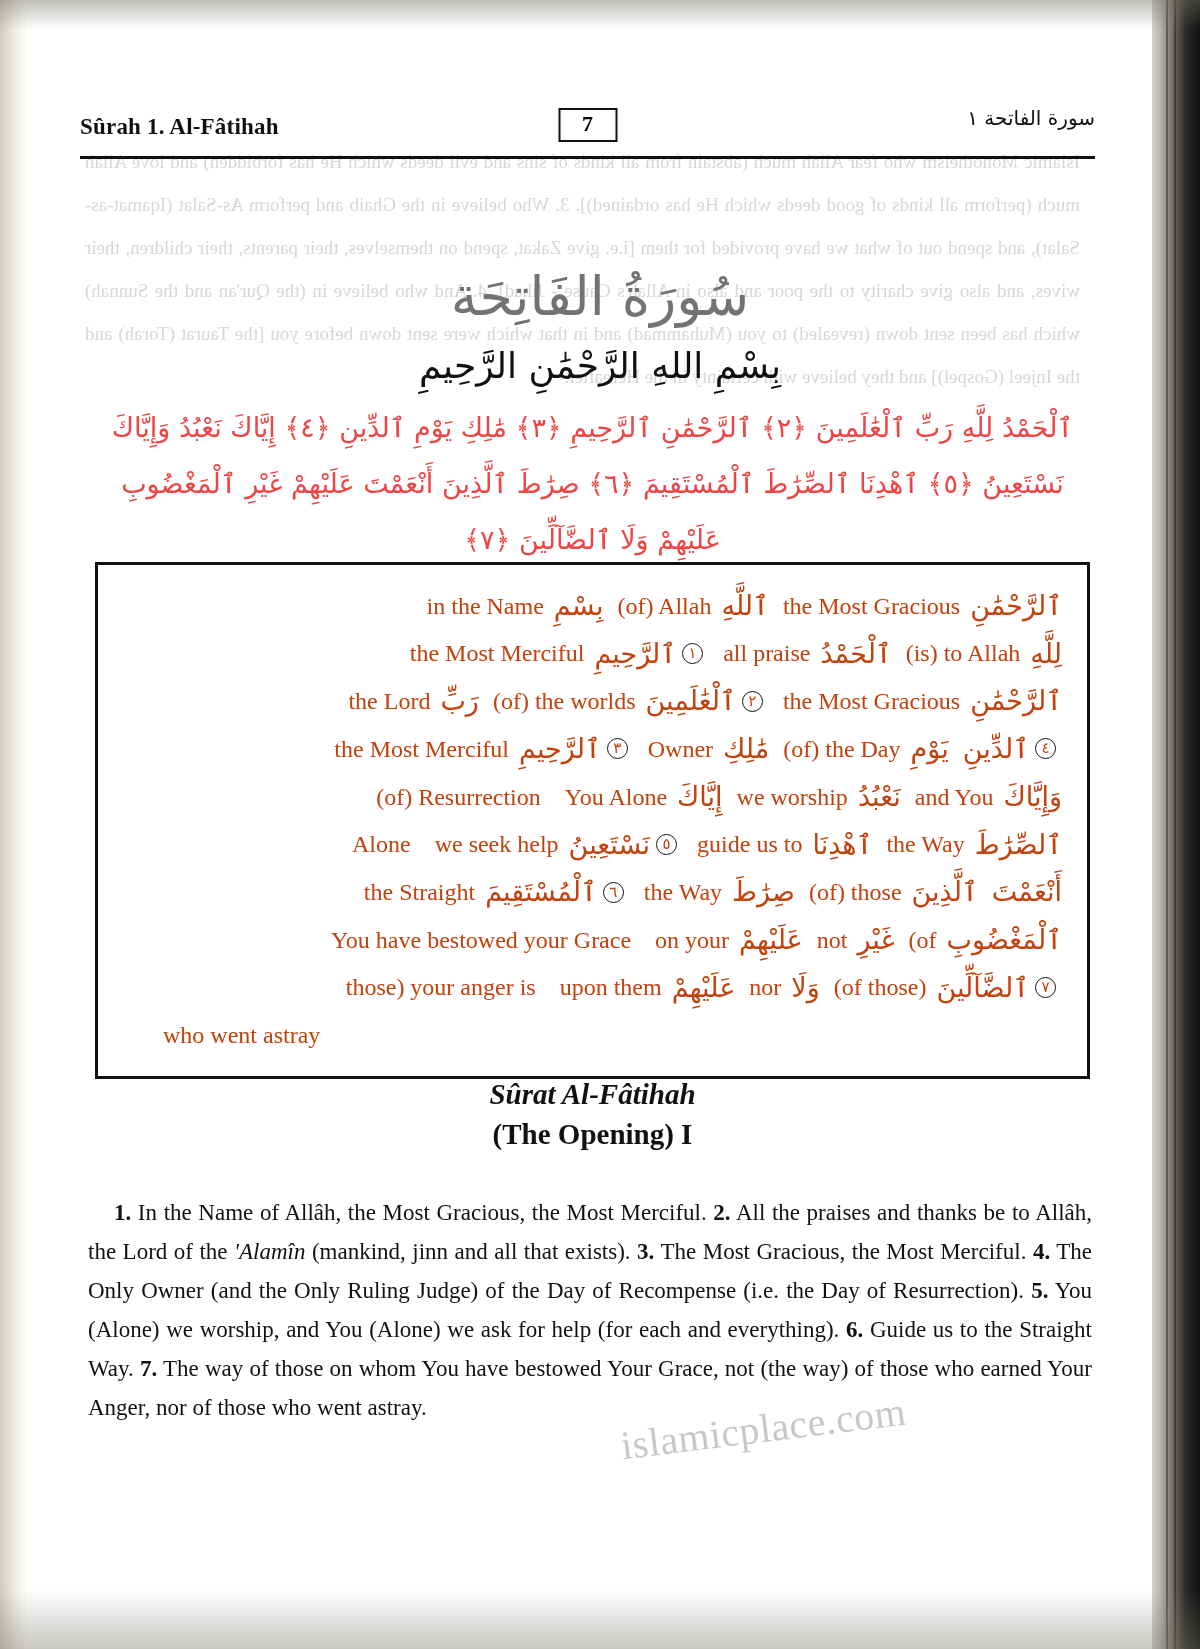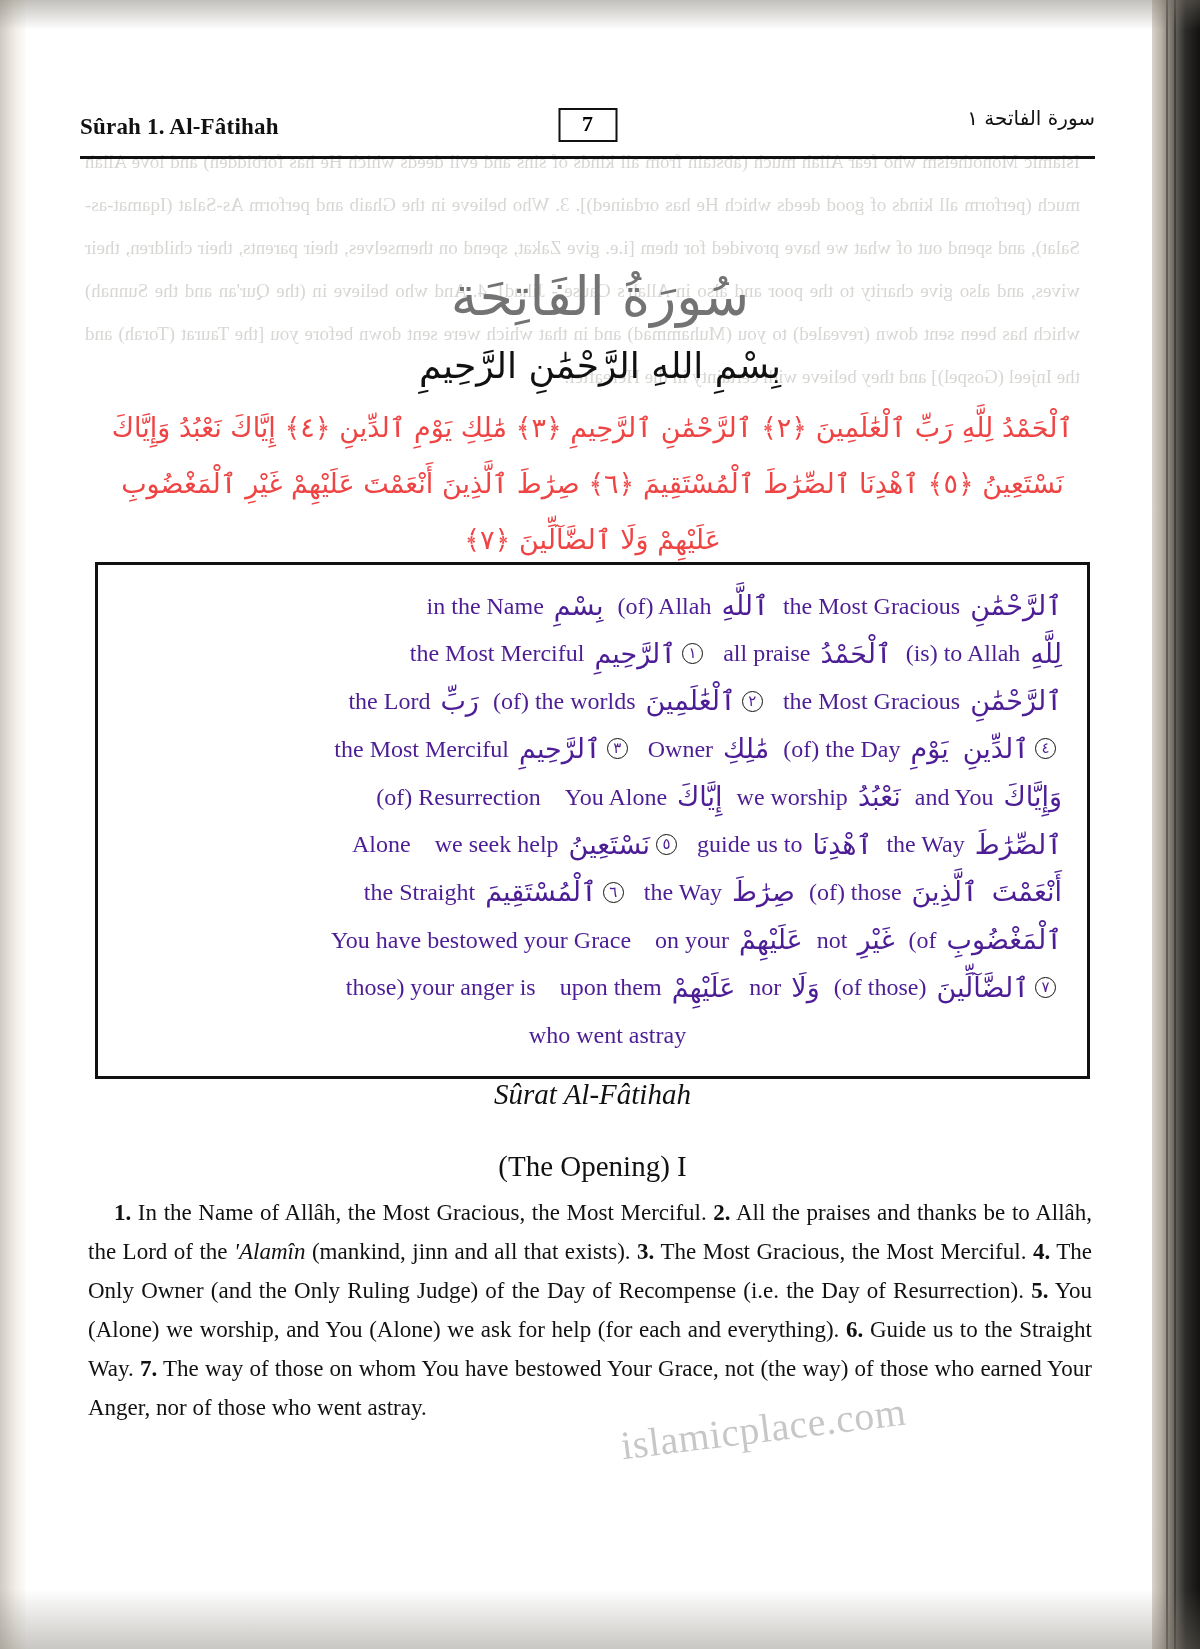--- a/index.html
+++ b/index.html
@@ -161,21 +161,21 @@
     top: 562px;
     border: 3px solid #111;
     padding: 16px 18px 18px;
     background: rgba(255,255,255,.72);
   }
   .wbw-line {
     direction: rtl;
     text-align: right;
     font-size: 23px;
     line-height: 46px;
-    color: #4c1d95;
+    color: #c2410c;
     white-space: nowrap;
     margin-left: 40px;
   }
   .wbw-line.center { text-align: center; }
   .wbw-line .pair {
     display: inline-block;
     margin: 0 7px;
     direction: rtl;
   }
   .wbw-line .ar {
@@ -204,33 +204,32 @@
     font-family: "DejaVu Sans", sans-serif;
   }
 
   
   .trans-title {
     position: absolute;
     left: 95px; right: 110px;
     top: 1078px;
     text-align: center;
     font-style: italic;
-    font-weight: normal;
+    font-weight: bold;
     font-size: 29px;
     color: #111;
   }
   .trans-sub {
     position: absolute;
     left: 95px; right: 110px;
     top: 1118px;
     text-align: center;
-    font-weight: normal;
+    font-weight: bold;
     font-size: 29px;
     color: #111;
-    margin-top: 32px;
   }
   .trans-body {
     position: absolute;
     left: 88px;
     right: 108px;
     top: 1165px;
     font-size: 23px;
     line-height: 39px;
     text-align: justify;
     color: #111;
@@ -288,21 +287,21 @@
   <div class="wbw-box" id="wbw-box">
       <div class="wbw-line"><span class="pair"><span class="ar">ٱلرَّحْمَٰنِ</span><span class="en">the Most Gracious</span></span><span class="pair"><span class="ar">ٱللَّهِ</span><span class="en">(of) Allah</span></span><span class="pair"><span class="ar">بِسْمِ</span><span class="en">in the Name</span></span></div>
       <div class="wbw-line"><span class="pair"><span class="ar">لِلَّهِ</span><span class="en">(is) to Allah</span></span><span class="pair"><span class="ar">ٱلْحَمْدُ</span><span class="en">all praise</span></span><span class="pair"><span class="anum">١</span><span class="ar">ٱلرَّحِيمِ</span><span class="en">the Most Merciful</span></span></div>
       <div class="wbw-line"><span class="pair"><span class="ar">ٱلرَّحْمَٰنِ</span><span class="en">the Most Gracious</span></span><span class="pair"><span class="anum">٢</span><span class="ar">ٱلْعَٰلَمِينَ</span><span class="en">(of) the worlds</span></span><span class="pair"><span class="ar">رَبِّ</span><span class="en">the Lord</span></span></div>
       <div class="wbw-line"><span class="pair"><span class="anum">٤</span><span class="ar">ٱلدِّينِ</span></span><span class="pair"><span class="ar">يَوْمِ</span><span class="en">(of) the Day</span></span><span class="pair"><span class="ar">مَٰلِكِ</span><span class="en">Owner</span></span><span class="pair"><span class="anum">٣</span><span class="ar">ٱلرَّحِيمِ</span><span class="en">the Most Merciful</span></span></div>
       <div class="wbw-line"><span class="pair"><span class="ar">وَإِيَّاكَ</span><span class="en">and You</span></span><span class="pair"><span class="ar">نَعْبُدُ</span><span class="en">we worship</span></span><span class="pair"><span class="ar">إِيَّاكَ</span><span class="en">You Alone</span></span><span class="pair"><span class="en">(of) Resurrection</span></span></div>
       <div class="wbw-line"><span class="pair"><span class="ar">ٱلصِّرَٰطَ</span><span class="en">the Way</span></span><span class="pair"><span class="ar">ٱهْدِنَا</span><span class="en">guide us to</span></span><span class="pair"><span class="anum">٥</span><span class="ar">نَسْتَعِينُ</span><span class="en">we seek help</span></span><span class="pair"><span class="en">Alone</span></span></div>
       <div class="wbw-line"><span class="pair"><span class="ar">أَنْعَمْتَ</span></span><span class="pair"><span class="ar">ٱلَّذِينَ</span><span class="en">(of) those</span></span><span class="pair"><span class="ar">صِرَٰطَ</span><span class="en">the Way</span></span><span class="pair"><span class="anum">٦</span><span class="ar">ٱلْمُسْتَقِيمَ</span><span class="en">the Straight</span></span></div>
       <div class="wbw-line"><span class="pair"><span class="ar">ٱلْمَغْضُوبِ</span><span class="en">(of</span></span><span class="pair"><span class="ar">غَيْرِ</span><span class="en">not</span></span><span class="pair"><span class="ar">عَلَيْهِمْ</span><span class="en">on your</span></span><span class="pair"><span class="en">You have bestowed your Grace</span></span></div>
       <div class="wbw-line"><span class="pair"><span class="anum">٧</span><span class="ar">ٱلضَّآلِّينَ</span><span class="en">(of those)</span></span><span class="pair"><span class="ar">وَلَا</span><span class="en">nor</span></span><span class="pair"><span class="ar">عَلَيْهِمْ</span><span class="en">upon them</span></span><span class="pair"><span class="en">those) your anger is</span></span></div>
-      <div class="wbw-line center" style="text-align: center; direction: ltr;"><span class="pair"><span class="en">who went astray</span></span></div>
+      <div class="wbw-line center" style="text-align: left; direction: ltr;"><span class="pair"><span class="en">who went astray</span></span></div>
     </div>
 
   <div class="trans-title">Sûrat Al-Fâtihah</div>
   <div class="trans-sub">(The Opening) I</div>
   <div class="trans-body" id="trans-body"><b>1.</b><span> In the Name of Allâh, the Most Gracious, the Most Merciful. </span><b>2.</b><span> All the praises and  thanks  be to Allâh, the Lord of the </span><i>'Alamîn</i><span> (mankind, jinn and all that exists). </span><b>3.</b><span> The  Most  Gracious,  the  Most  Merciful. </span><b>4.</b><span> The  Only  Owner  (and  the  Only Ruling  Judge)  of  the  Day  of  Recompense   (i.e. the Day of Resurrection). </span><b>5.</b><span> You (Alone)  we  worship,  and  You (Alone) we ask for help (for each and everything). </span><b>6.</b><span> Guide  us to the Straight Way. </span><b>7.</b><span> The way of those on whom You have bestowed Your Grace, not (the way) of those who earned Your Anger, nor of those who went astray.</span></div>
 
   <div class="watermark">islamicplace.com</div>
 </div>
 
 </body></html>

